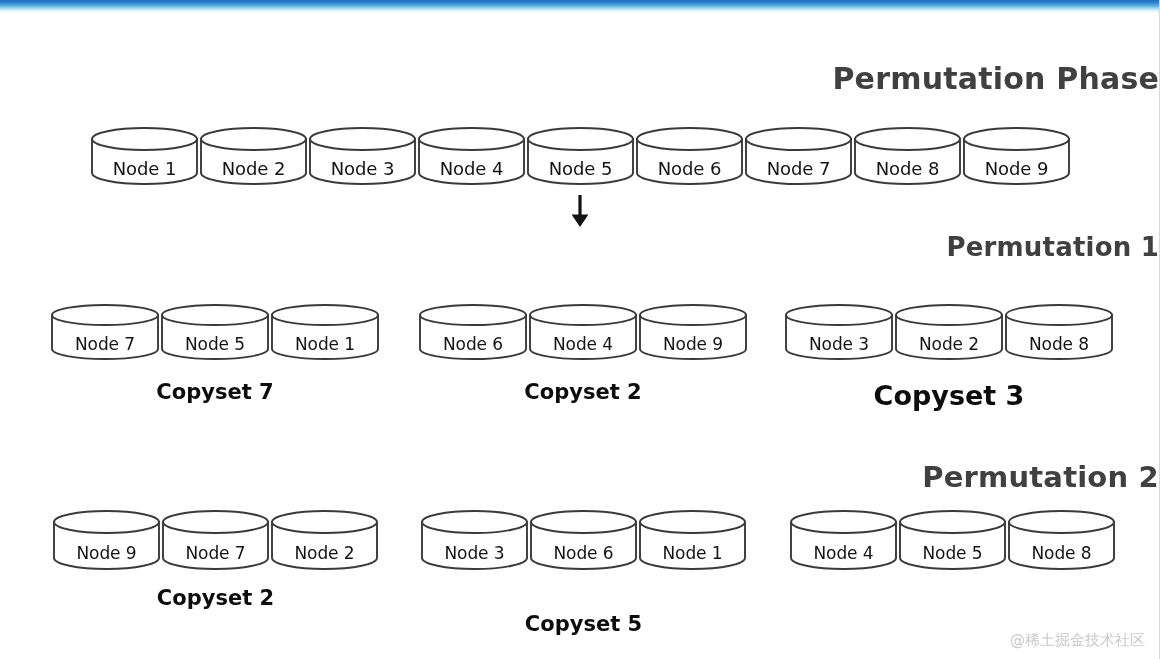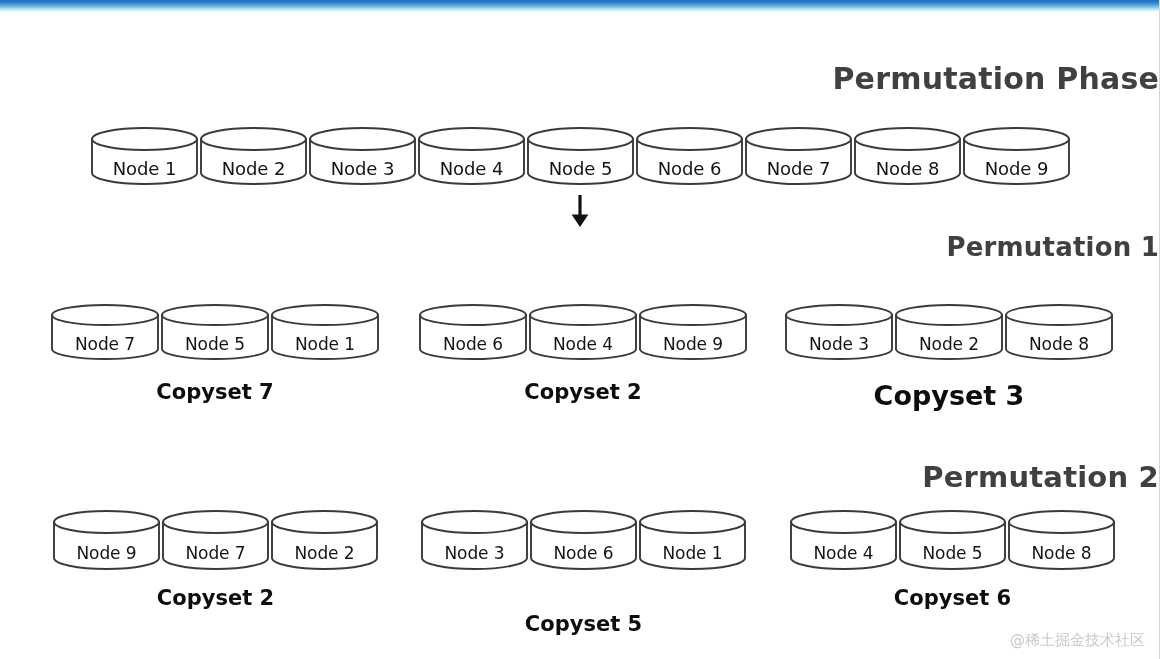--- a/index.html
+++ b/index.html
@@ -405,18 +405,17 @@
       <div class="cyl" style="left: 1007px; top: 509px; width: 109px; height: 62px; pointer-events: auto;">
   <svg class="cyl-svg" viewBox="0 0 109 62" preserveAspectRatio="none" aria-hidden="true">
     <path d="M 2 13
              L 2 49
              A 52.5 11 0 0 0 107 49
              L 107 13 Z" fill="#ffffff" stroke="#3a3a3a" stroke-width="1.9" stroke-linejoin="round"></path>
     <ellipse cx="54.5" cy="13" rx="52.5" ry="11" fill="#ffffff" stroke="#3a3a3a" stroke-width="1.9"></ellipse>
   </svg>
         <div class="cyl-label" style="font-size:17px">Node 8</div>
       </div>
-      <div class="copyset-label" style="left: 789px; width: 327px; top: 586px; font-size: 21px;">Copyset 6</div>
     </div>
 
   <div class="watermark">@稀土掘金技术社区</div>
 
 </div>
 
 </body></html>

